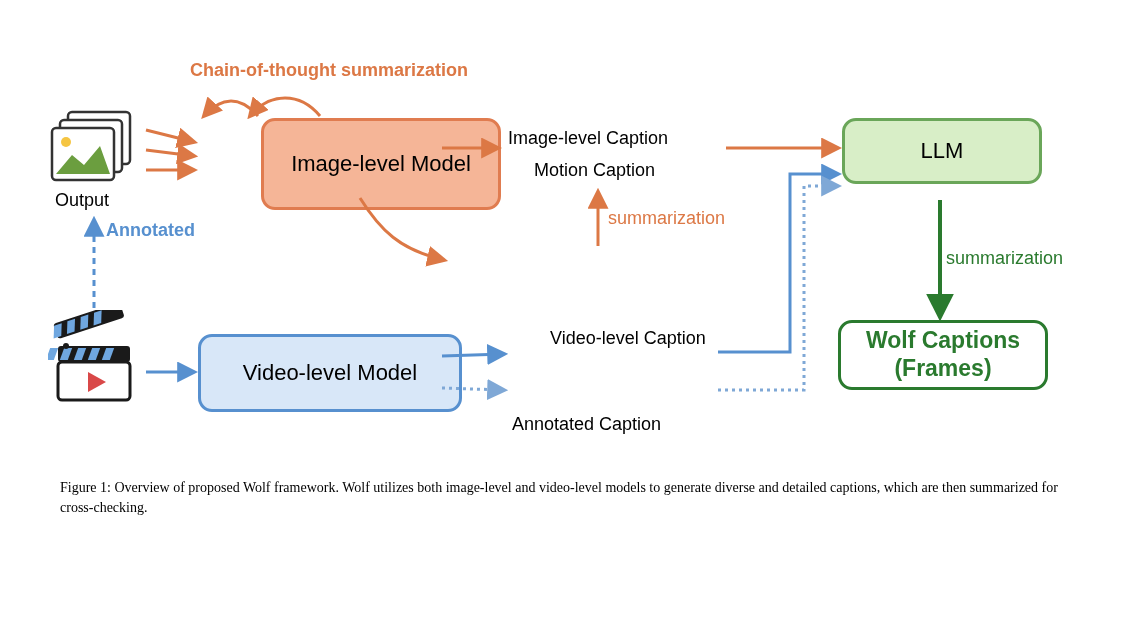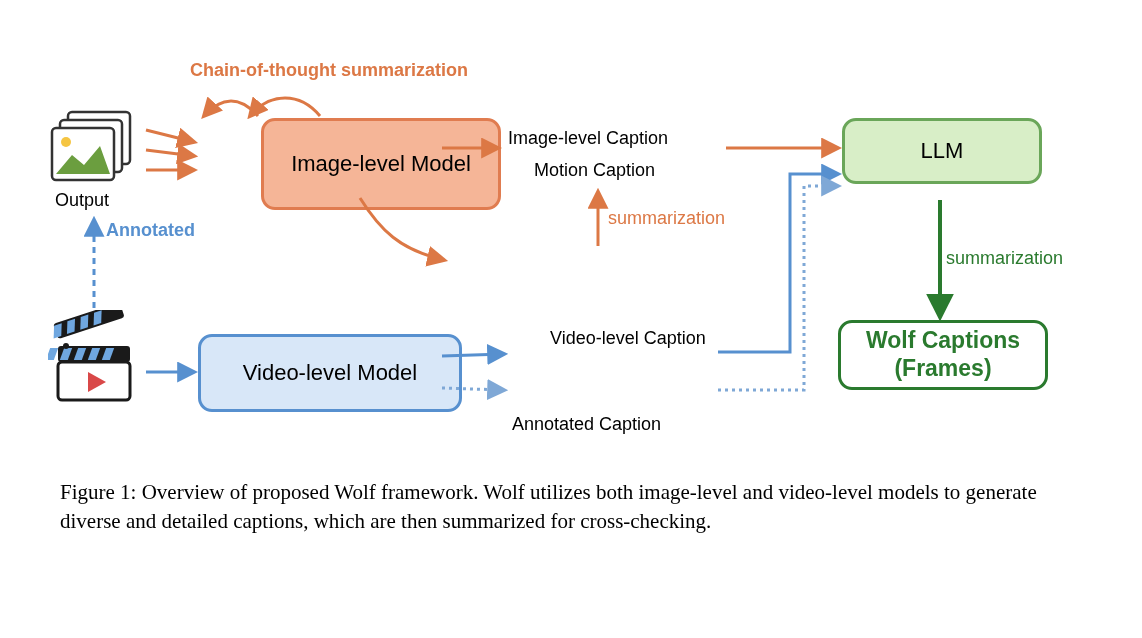--- a/index.html
+++ b/index.html
@@ -49,21 +49,21 @@
 }
 .lbl.orange { color: #dc7845; font-weight: 600; }
 .lbl.blue { color: #5790cf; font-weight: 600; }
 .lbl.green { color: #2a7a2e; font-weight: 600; }
 .lbl.bold { font-weight: 700; }
 .frames-icon { position: absolute; }
 .video-icon { position: absolute; }
 .caption {
   position: absolute;
   font-family: Georgia, "Times New Roman", serif;
-  font-size: 21px;
+  font-size: 14px;
   color: #000;
   line-height: 1.4;
 }
 svg.arrows { position:absolute; inset:0; width:1142px; height:638px; pointer-events:none; }
 </style>
 </head>
 <body>
 
 <div class="canvas">
 

